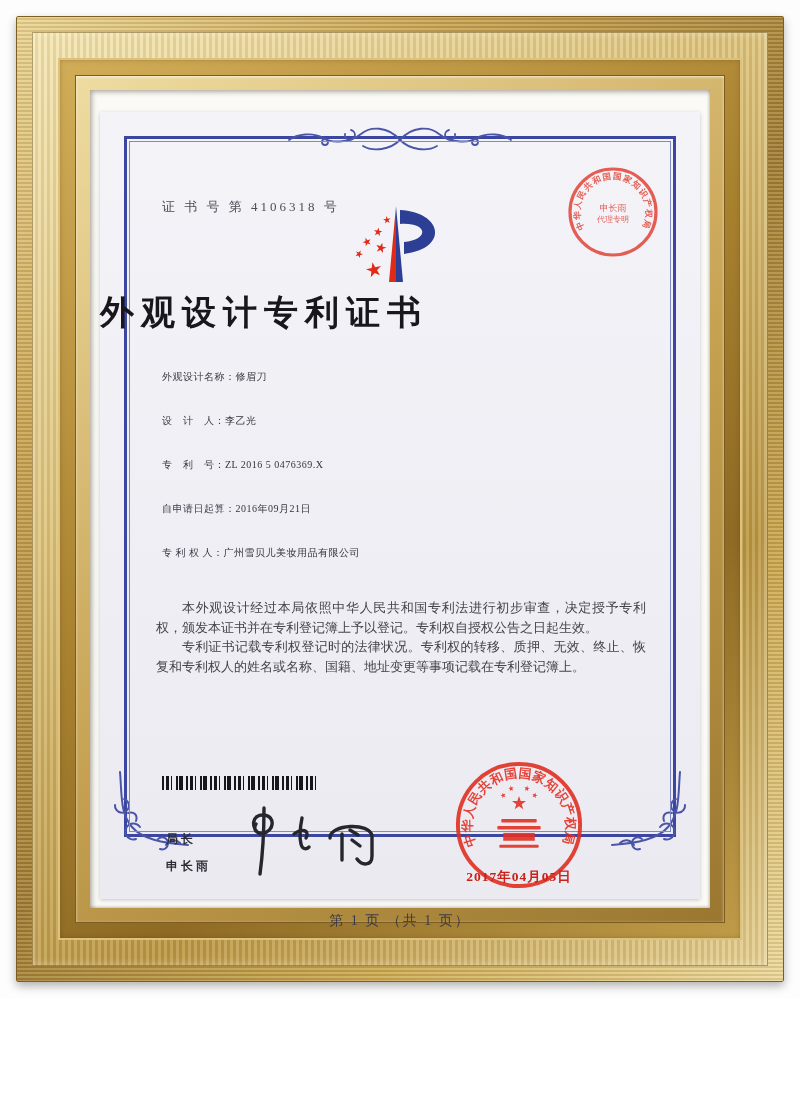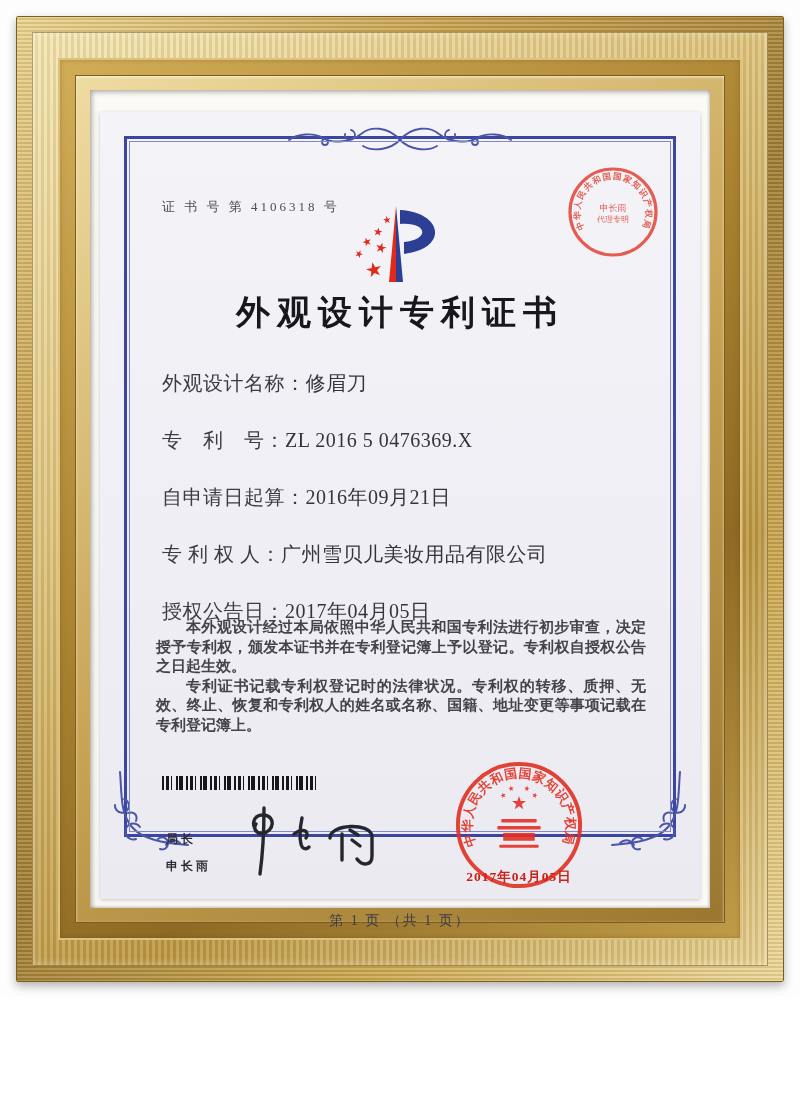--- a/index.html
+++ b/index.html
@@ -32,28 +32,28 @@
     border:3px solid #3a46a0;}
   .blue-border::after{content:"";position:absolute;inset:2px;border:1px solid #8089c6;}
   .top-ornament{position:absolute;top:-20px;left:50%;transform:translateX(-50%);
     width:232px;height:42px;}
   .fl{position:absolute;width:82px;height:88px;}
   .fl-bl{left:-14px;bottom:-22px;}
   .fl-br{right:-14px;bottom:-22px;transform:scaleX(-1);}
   
   .cert-number{position:absolute;left:62px;top:86px;font-size:13px;letter-spacing:3px;color:#4d4d58;}
   .logo{position:absolute;left:238px;top:78px;width:132px;height:95px;}
-  .title{position:absolute;left:0;right:0;top:178px;text-align:center;
+  .title{position:absolute;left:0;right:0;top:178px;
     font-size:34px;font-weight:700;letter-spacing:7px;color:#17171c;}
   .fields{position:absolute;left:62px;top:258px;right:50px;}
-  .field-row{margin-bottom:30px;font-size:20px;color:#3b3b46;letter-spacing:.5px;white-space:nowrap;}
+  .field-row{margin-bottom:30px;font-size:10px;color:#3b3b46;letter-spacing:.5px;white-space:nowrap;}
   .f-label{color:#3b3b46;}
   .f-value{color:#34343e;}
-  .paras{position:absolute;left:56px;right:54px;top:506px;font-size:15px;line-height:19.5px;
-    color:#43434c;text-align:justify;font-weight:bold;}
+  .paras{position:absolute;left:56px;right:54px;top:486px;font-size:13px;line-height:19.5px;
+    color:#43434c;text-align:justify;}
   .paras p{margin:0;text-indent:2em;}
   .barcode{position:absolute;left:62px;top:664px;width:158px;height:14px;
     background:repeating-linear-gradient(90deg,
       #16161b 0 2px, transparent 2px 4px,
       #16161b 4px 7px, transparent 7px 9px,
       #16161b 9px 10px, transparent 10px 14px,
       #16161b 14px 16px, transparent 16px 17px,
       #16161b 17px 21px, transparent 21px 24px);}
   .sig-block{position:absolute;left:66px;top:714px;font-size:12px;font-weight:700;
     color:#2d2d38;letter-spacing:3px;line-height:27px;}
@@ -142,30 +142,30 @@
       <use href="#star" transform="translate(49,30) scale(4) rotate(-8)" fill="#e02a1a"></use>
     </svg>
 
     <div class="title">外观设计专利证书</div>
 
     <div class="fields">
       <div class="field-row">
         <span class="f-label">外观设计名称：</span><span class="f-value">修眉刀</span>
       </div>
       <div class="field-row">
+        <span class="f-label">设　计　人：</span><span class="f-value">李乙光</span>
+      </div>
+      <div class="field-row">
         <span class="f-label">专　利　号：</span><span class="f-value">ZL 2016 5 0476369.X</span>
       </div>
       <div class="field-row">
         <span class="f-label">自申请日起算：</span><span class="f-value">2016年09月21日</span>
       </div>
       <div class="field-row">
         <span class="f-label">专 利 权 人：</span><span class="f-value">广州雪贝儿美妆用品有限公司</span>
-      </div>
-      <div class="field-row">
-        <span class="f-label">授权公告日：</span><span class="f-value">2017年04月05日</span>
       </div>
     </div>
 
     <div class="paras">
       <p>本外观设计经过本局依照中华人民共和国专利法进行初步审查，决定授予专利权，颁发本证书并在专利登记簿上予以登记。专利权自授权公告之日起生效。</p>
       <p>专利证书记载专利权登记时的法律状况。专利权的转移、质押、无效、终止、恢复和专利权人的姓名或名称、国籍、地址变更等事项记载在专利登记簿上。</p>
     </div>
 
     <div class="barcode"></div>
 

